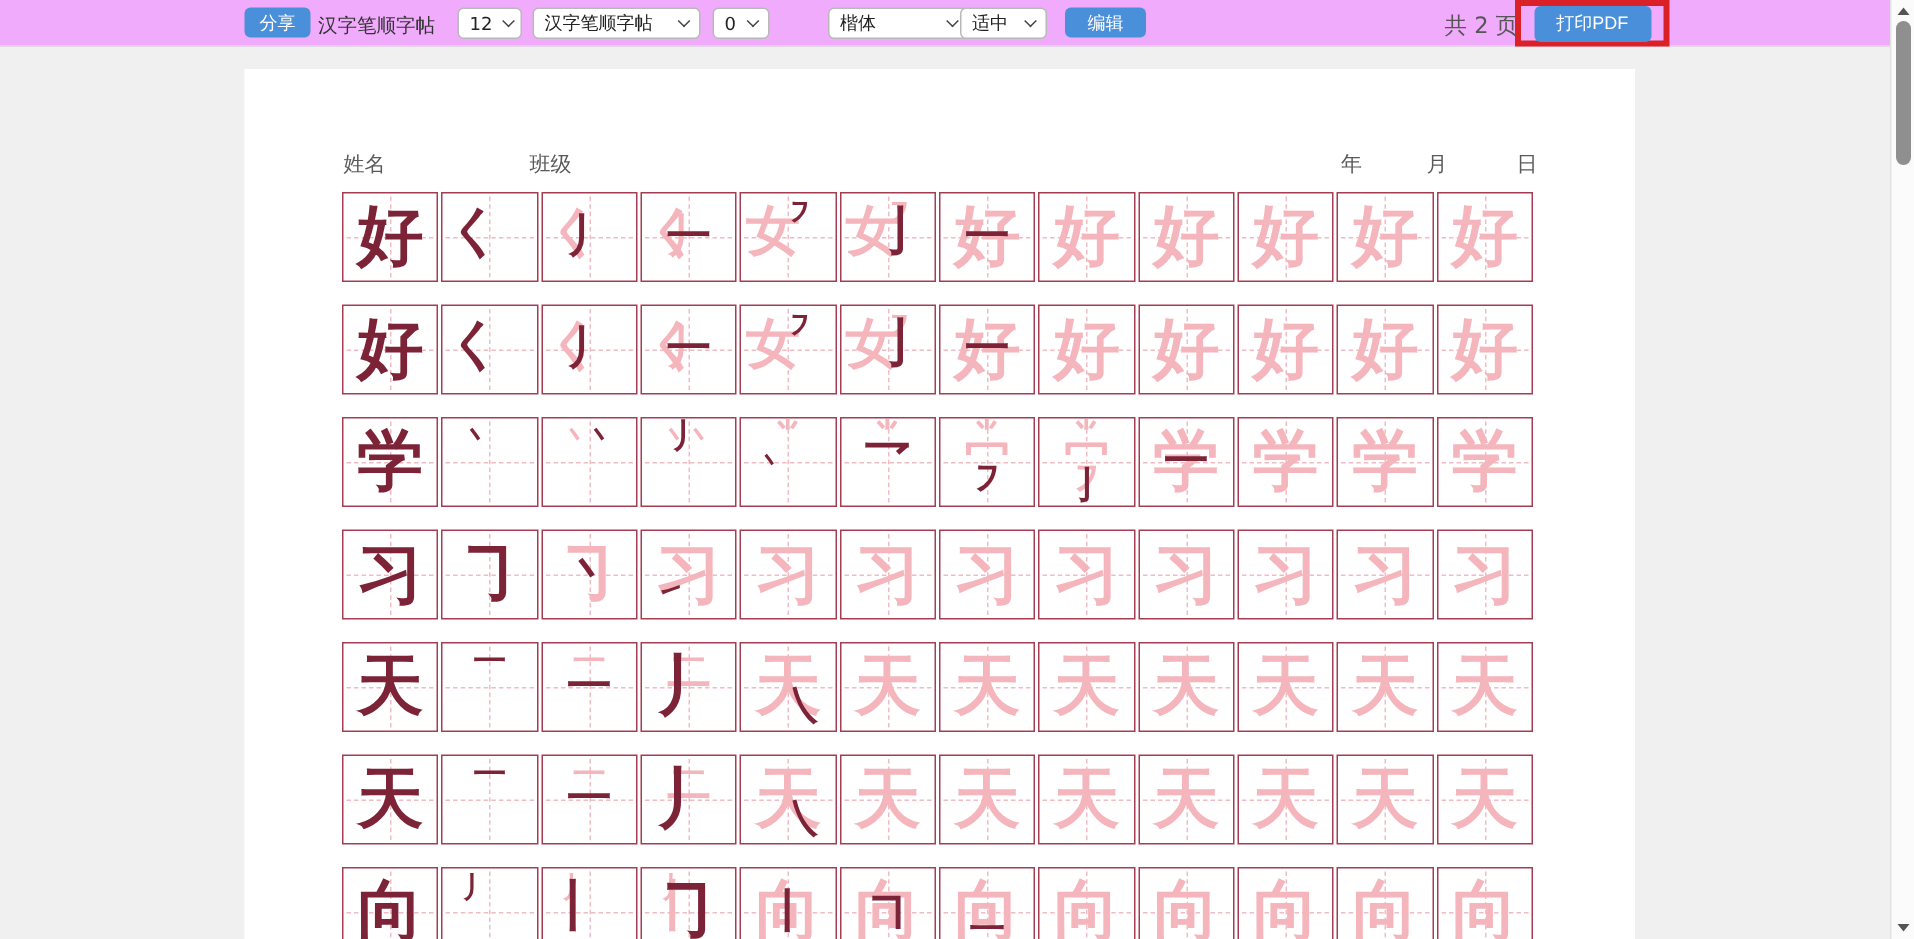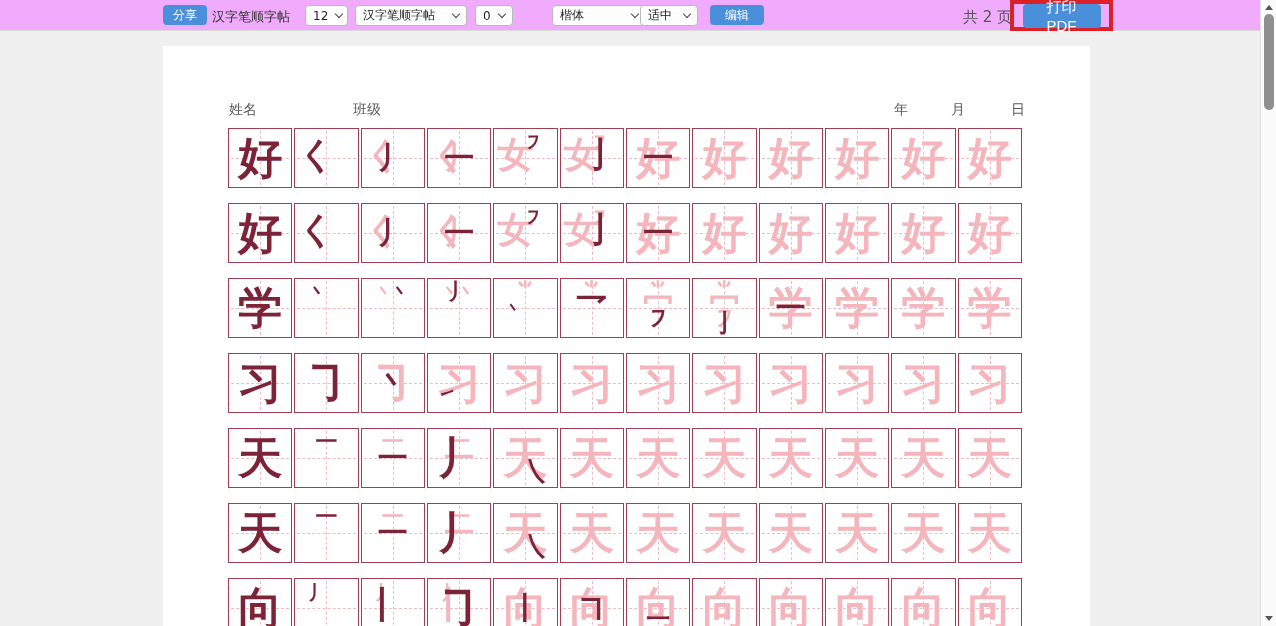--- a/index.html
+++ b/index.html
@@ -15,21 +15,21 @@
   .tb-text { position:absolute; top:8px; font-size:13px; color:#333; white-space:nowrap; }
   .select { position:absolute; top:5px; height:21px; background:#fff;
     border:1px solid #b9b9b9; border-radius:4px; font-size:12px; color:#222;
     display:flex; align-items:center; justify-content:space-between;
     padding:0 7px; cursor:pointer; }
   .chev { width:6px; height:6px; border-right:1.6px solid #444; border-bottom:1.6px solid #444;
     transform:rotate(45deg); margin-left:8px; margin-top:-3px; flex:none; }
   .page-count { position:absolute; top:8px; left:963px; font-size:15px; color:#555; }
   .annotation { position:absolute; top:0; left:1010px; width:103px; height:31px;
     border:4px solid #da2127; display:flex; align-items:center; justify-content:center; z-index:6; }
-  .annotation .btn-print { position:static; height:24px; width:78px; font-size:15px; }
+  .annotation .btn-print { position:static; height:24px; width:78px; font-size:12px; }
 
   
   .paper { position:absolute; left:163px; top:46px; width:927px; height:600px;
     background:#ffffff; }
   .paper-header { position:absolute; top:55px; left:0; width:100%; height:18px;
     font-size:14px; color:#5a5a5a;padding-left:48px; }
   .paper-header span { position:absolute; top:0; }
   .ph-name  { left:66px; }  .ph-class { left:190px; }
   .ph-year  { left:731px; } .ph-month { left:788px; } .ph-day { left:848px; }
 

